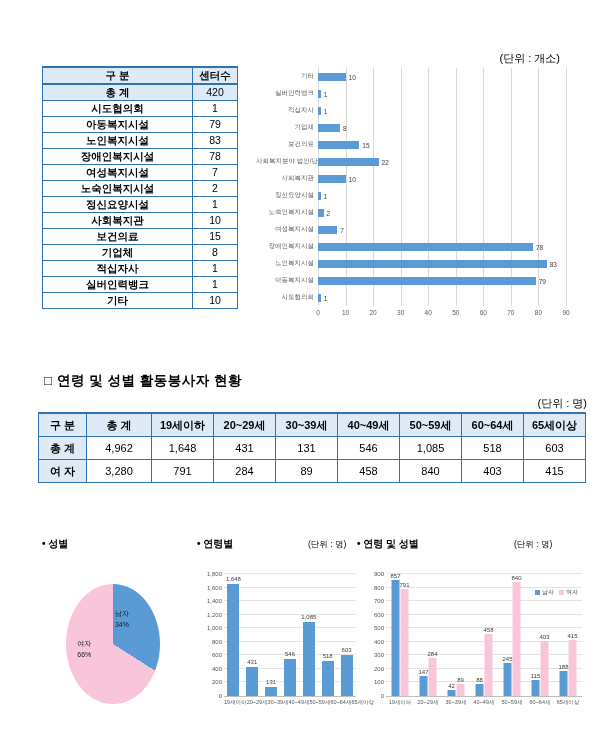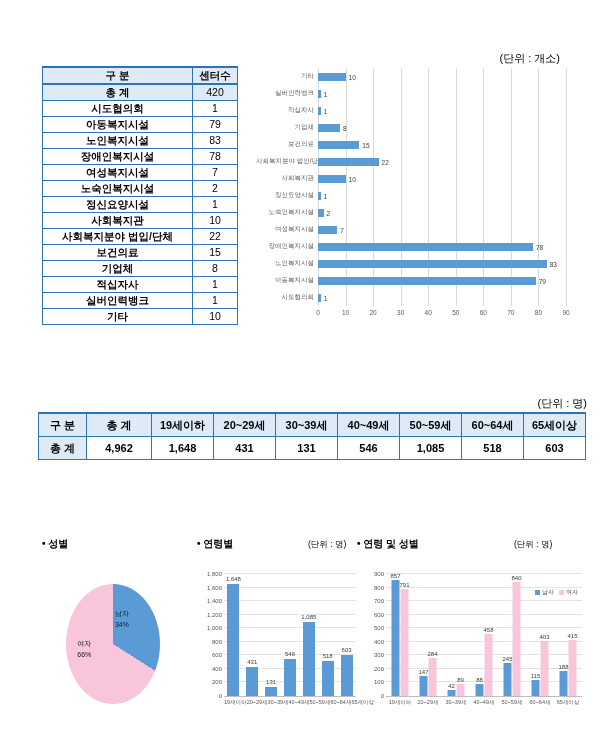--- a/index.html
+++ b/index.html
@@ -35,21 +35,21 @@
   #chartA .hval{position:absolute;top:50%;transform:translateY(-50%);font-size:6.5px;color:#404040;white-space:nowrap;}
   #chartA .xticks{position:absolute;left:62px;top:241px;width:248px;height:12px;}
   #chartA .xtick{position:absolute;width:22px;margin-left:-11px;text-align:center;font-size:6.5px;color:#595959;}
 
   
   #age-table{position:absolute;left:38px;top:412px;border-collapse:collapse;table-layout:fixed;}
   #age-table th,#age-table td{border:1px solid #2E74B5;font-size:11px;text-align:center;
         padding:0 1px;height:22px;line-height:22px;white-space:nowrap;overflow:hidden;}
   #age-table thead th{border-top:2px solid #2E74B5;background:#DEEBF7;font-weight:bold;}
   #age-table td.lab{background:#DEEBF7;font-weight:bold;}
-  #age-table td.val{font-weight:bold;margin-top:20px;}
+  #age-table td.val{font-weight:normal;margin-top:20px;}
   #age-table tbody tr:last-child td{border-bottom:1.5px solid #2E74B5;}
 
   
   .mini-cap{position:absolute;font-size:10px;font-weight:bold;white-space:nowrap;}
   #pie-cap{left:42px;top:537px;}
   #bar-cap{left:197px;top:537px;}
   #grp-cap{left:357px;top:537px;}
   .mini-unit{position:absolute;font-size:8.5px;font-weight:normal;white-space:nowrap;}
   #bar-unit{left:308px;top:539px;}
   #grp-unit{left:514px;top:539px;}
@@ -137,24 +137,20 @@
         </tr>
         <tr>
           <td class="lab">정신요양시설</td>
           <td class="val">1</td>
         </tr>
         <tr>
           <td class="lab">사회복지관</td>
           <td class="val">10</td>
         </tr>
         <tr>
-          <td class="lab">사회복지분야 법입/단체</td>
-          <td class="val">22</td>
-        </tr>
-        <tr>
           <td class="lab">보건의료</td>
           <td class="val">15</td>
         </tr>
         <tr>
           <td class="lab">기업체</td>
           <td class="val">8</td>
         </tr>
         <tr>
           <td class="lab">적십자사</td>
           <td class="val">1</td>
@@ -290,20 +286,21 @@
         <div class="xtick" style="left: 33.3333%;">30</div>
         <div class="xtick" style="left: 44.4444%;">40</div>
         <div class="xtick" style="left: 55.5556%;">50</div>
         <div class="xtick" style="left: 66.6667%;">60</div>
         <div class="xtick" style="left: 77.7778%;">70</div>
         <div class="xtick" style="left: 88.8889%;">80</div>
         <div class="xtick" style="left: 100%;">90</div>
       </div>
   </div>
 
+  <div class="sec-title" id="sec2-title">□ 연령 및 성별 활동봉사자 현황</div>
   <div class="unit-label" id="sec2-unit">(단위 : 명)</div>
 
   <table id="age-table">
     <colgroup>
       <col style="width:48px">
         <col style="width:65px">
         <col style="width:62px">
         <col style="width:62px">
       <col style="width:62px">
         <col style="width:62px">
@@ -329,20 +326,31 @@
           <td class="lab">총 계</td>
           <td class="val">4,962</td>
           <td class="val">1,648</td>
           <td class="val">431</td>
           <td class="val">131</td>
           <td class="val">546</td>
           <td class="val">1,085</td>
           <td class="val">518</td>
           <td class="val">603</td>
         </tr>
+        <tr>
+          <td class="lab">여 자</td>
+          <td class="val">3,280</td>
+          <td class="val">791</td>
+          <td class="val">284</td>
+          <td class="val">89</td>
+          <td class="val">458</td>
+          <td class="val">840</td>
+          <td class="val">403</td>
+          <td class="val">415</td>
+        </tr>
       </tbody>
   </table>
 
   <div class="mini-cap" id="pie-cap">• 성별</div>
   <div class="mini-cap" id="bar-cap">• 연령별</div>
   <div class="mini-unit" id="bar-unit">(단위 : 명)</div>
   <div class="mini-cap" id="grp-cap">• 연령 및 성별</div>
   <div class="mini-unit" id="grp-unit">(단위 : 명)</div>
 
   <div id="pie" style="background: conic-gradient(rgb(91, 155, 213) 0deg, rgb(91, 155, 213) 34%, rgb(248, 197, 219) 34%, rgb(248, 197, 219) 100%);">

